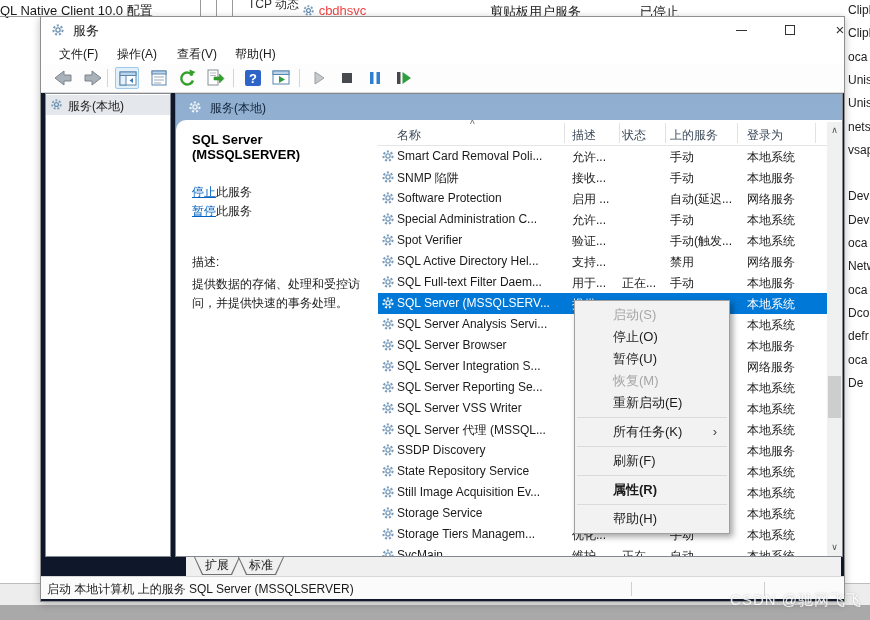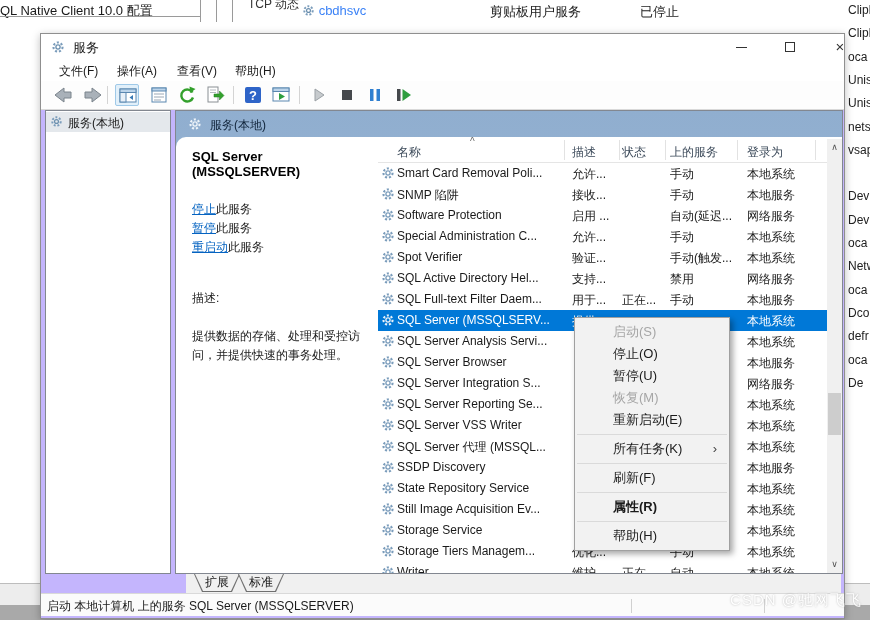--- a/index.html
+++ b/index.html
@@ -6,32 +6,32 @@
   html,body { width:870px; height:620px; overflow:hidden; background:#fff;
     font-family:"Liberation Sans","DejaVu Sans",sans-serif; }
   #screen { position:relative; width:870px; height:620px; background:#fff; overflow:hidden; }
 
   
   .bg-top { position:absolute; left:0; top:0; width:870px; height:36px; background:#fff; z-index:1; overflow:hidden; }
   .bg-title { position:absolute; left:0; top:2px; font-size:13px; color:#1a1a1a; white-space:nowrap; }
   .bg-hline { position:absolute; left:0; top:16px; width:200px; height:1px; background:#9a9a9a; }
   .bg-vline { position:absolute; top:0; width:1px; height:22px; background:#9a9a9a; }
   .bg-tcp { position:absolute; left:248px; top:-4px; font-size:12px; color:#333; white-space:nowrap; }
-  .bg-svcname { position:absolute; left:302px; top:3px; font-size:13px; color:#3b82f6; white-space:nowrap; }
+  .bg-svcname { position:absolute; left:302px; top:3px; font-size:13px; color:#ef4444; white-space:nowrap; }
   .bg-dispname { position:absolute; left:490px; top:3px; font-size:13px; color:#1a1a1a; white-space:nowrap; }
   .bg-status { position:absolute; left:640px; top:3px; font-size:13px; color:#1a1a1a; white-space:nowrap; }
   .bg-right { position:absolute; left:846px; top:0; width:24px; height:583px; background:#fff; z-index:1; overflow:hidden; }
   .bg-frag { position:absolute; left:2px; font-size:12px; color:#222; white-space:nowrap; }
   .bg-strip-light { position:absolute; left:0; top:583px; width:870px; height:22px; background:#ededed; border-top:1px solid #bdbdbd; z-index:1; }
   .bg-strip-dark { position:absolute; left:0; top:605px; width:870px; height:15px; background:#a9a9a9; z-index:1; }
   .watermark { position:absolute; right:8px; top:591px; z-index:200; font-size:15px; color:#ffffff; opacity:.88;
     text-shadow:0 0 2px rgba(140,140,140,.7); letter-spacing:1px; }
 
   
-  .window { position:absolute; left:40px; top:33px; width:805px; height:586px; background:#c4b5fd;
+  .window { position:absolute; left:40px; top:16px; width:805px; height:586px; background:#0f172a;
     border:1px solid #8f8f8f; box-shadow:0 2px 8px rgba(0,0,0,.25); z-index:10; }
   .titlebar { position:absolute; left:0; top:0; width:100%; height:26px; background:#fff; }
   .title-icon { position:absolute; left:10px; top:6px; }
   .title-text { position:absolute; left:32px; top:5px; font-size:13px; color:#1a1a1a; }
   .ctl { position:absolute; top:0; width:34px; height:25px; text-align:center; }
   .ctl-min { left:684px; } .ctl-max { left:733px; } .ctl-close { left:782px; }
   .glyph-min { position:absolute; left:11px; top:13px; width:11px; height:1px; background:#333; }
   .glyph-max { position:absolute; left:11px; top:8px; width:10px; height:10px; border:1px solid #333; }
   .glyph-close { font-size:15px; color:#333; line-height:25px; }
 
@@ -55,21 +55,21 @@
   .pane-band svg { position:absolute; left:12px; top:6px; }
   .band-label { position:absolute; left:34px; top:6px; font-size:12px; color:#10243a; }
   .pane-content { position:absolute; left:0; top:26px; right:0; bottom:0; background:#fff; border-top-left-radius:10px; overflow:hidden; }
 
   .info { position:absolute; left:0; top:0; width:202px; bottom:0; padding:12px 10px 0 16px; }
   .svc-title { font-size:13px; font-weight:bold; color:#000; }
   .actions { margin-top:22px; }
   .action-line { font-size:12px; color:#1a1a1a; height:19px; }
   .action-link { color:#0563c1; text-decoration:underline; cursor:pointer; }
   .desc-label { margin-top:32px; font-size:12px; color:#1a1a1a; }
-  .desc-text { margin-top:20px; font-size:12px; color:#1a1a1a; line-height:19px; }
+  .desc-text { margin-top:4px; font-size:12px; color:#1a1a1a; line-height:19px; }
 
   .list { position:absolute; left:202px; top:0; right:0; bottom:0; background:#fff; }
   .list-header { position:absolute; left:0; top:0; right:0; height:26px; background:#fff; border-bottom:1px solid #e5e5e5; }
   .col-label { position:absolute; top:7px; font-size:12px; color:#3c4a5a; white-space:nowrap; }
   .col-sep { position:absolute; top:3px; width:1px; height:20px; background:#e2e2e2; }
   .sort-arrow { position:absolute; left:92px; top:-1px; font-size:10px; color:#666; }
   .rows { position:absolute; left:0; top:26px; right:15px; bottom:0; overflow:hidden; }
   .lrow { position:absolute; left:0; width:100%; height:21px; }
   .lrow.selected { background:#0078d7; }
   .lrow.selected .cell { color:#fff; }
@@ -254,21 +254,20 @@
           </svg>
         <span class="band-label">服务(本地)</span>
       </div>
       <div class="pane-content">
 
         <div class="info">
           <div class="svc-title">SQL Server (MSSQLSERVER)</div>
           <div class="actions">
             <div class="action-line"><span class="action-link">停止</span><span>此服务</span></div>
             <div class="action-line"><span class="action-link">暂停</span><span>此服务</span></div>
-            <div class="action-line"><span class="action-link">重启动</span><span>此服务</span></div>
           </div>
           <div class="desc-label">描述:</div>
           <div class="desc-text">提供数据的存储、处理和受控访问，并提供快速的事务处理。</div>
         </div>
 
         <div class="list">
           <div class="list-header">
             <span class="sort-arrow">^</span>
             <span class="col-label" style="left:19px">名称</span>
             <span class="col-label" style="left:194px">描述</span>
@@ -508,21 +507,21 @@
     <span class="cell c-status"></span>
     <span class="cell c-startup">手动</span>
     <span class="cell c-logon">本地系统</span>
   </div>
 
   <div class="lrow" style="top: 399px;">
     <span class="cell c-icon"><svg viewBox="0 0 16 16" width="14" height="14">
                     <circle cx="8" cy="8" r="5.2" fill="none" stroke="#7a9cbb" stroke-width="2.4" stroke-dasharray="2.4 2.1"></circle>
                     <circle cx="8" cy="8" r="2.4" fill="none" stroke="#7a9cbb" stroke-width="1.5"></circle>
                   </svg></span>
-    <span class="cell c-name">Writer</span>
+    <span class="cell c-name">SvcMain</span>
     <span class="cell c-desc">维护</span>
     <span class="cell c-status">正在</span>
     <span class="cell c-startup">自动</span>
     <span class="cell c-logon">本地系统</span>
   </div>
 </div>
           <div class="scrollbar">
             <div class="sb-arrow sb-up">∧</div>
             <div class="sb-thumb"></div>
             <div class="sb-arrow sb-down">∨</div>

